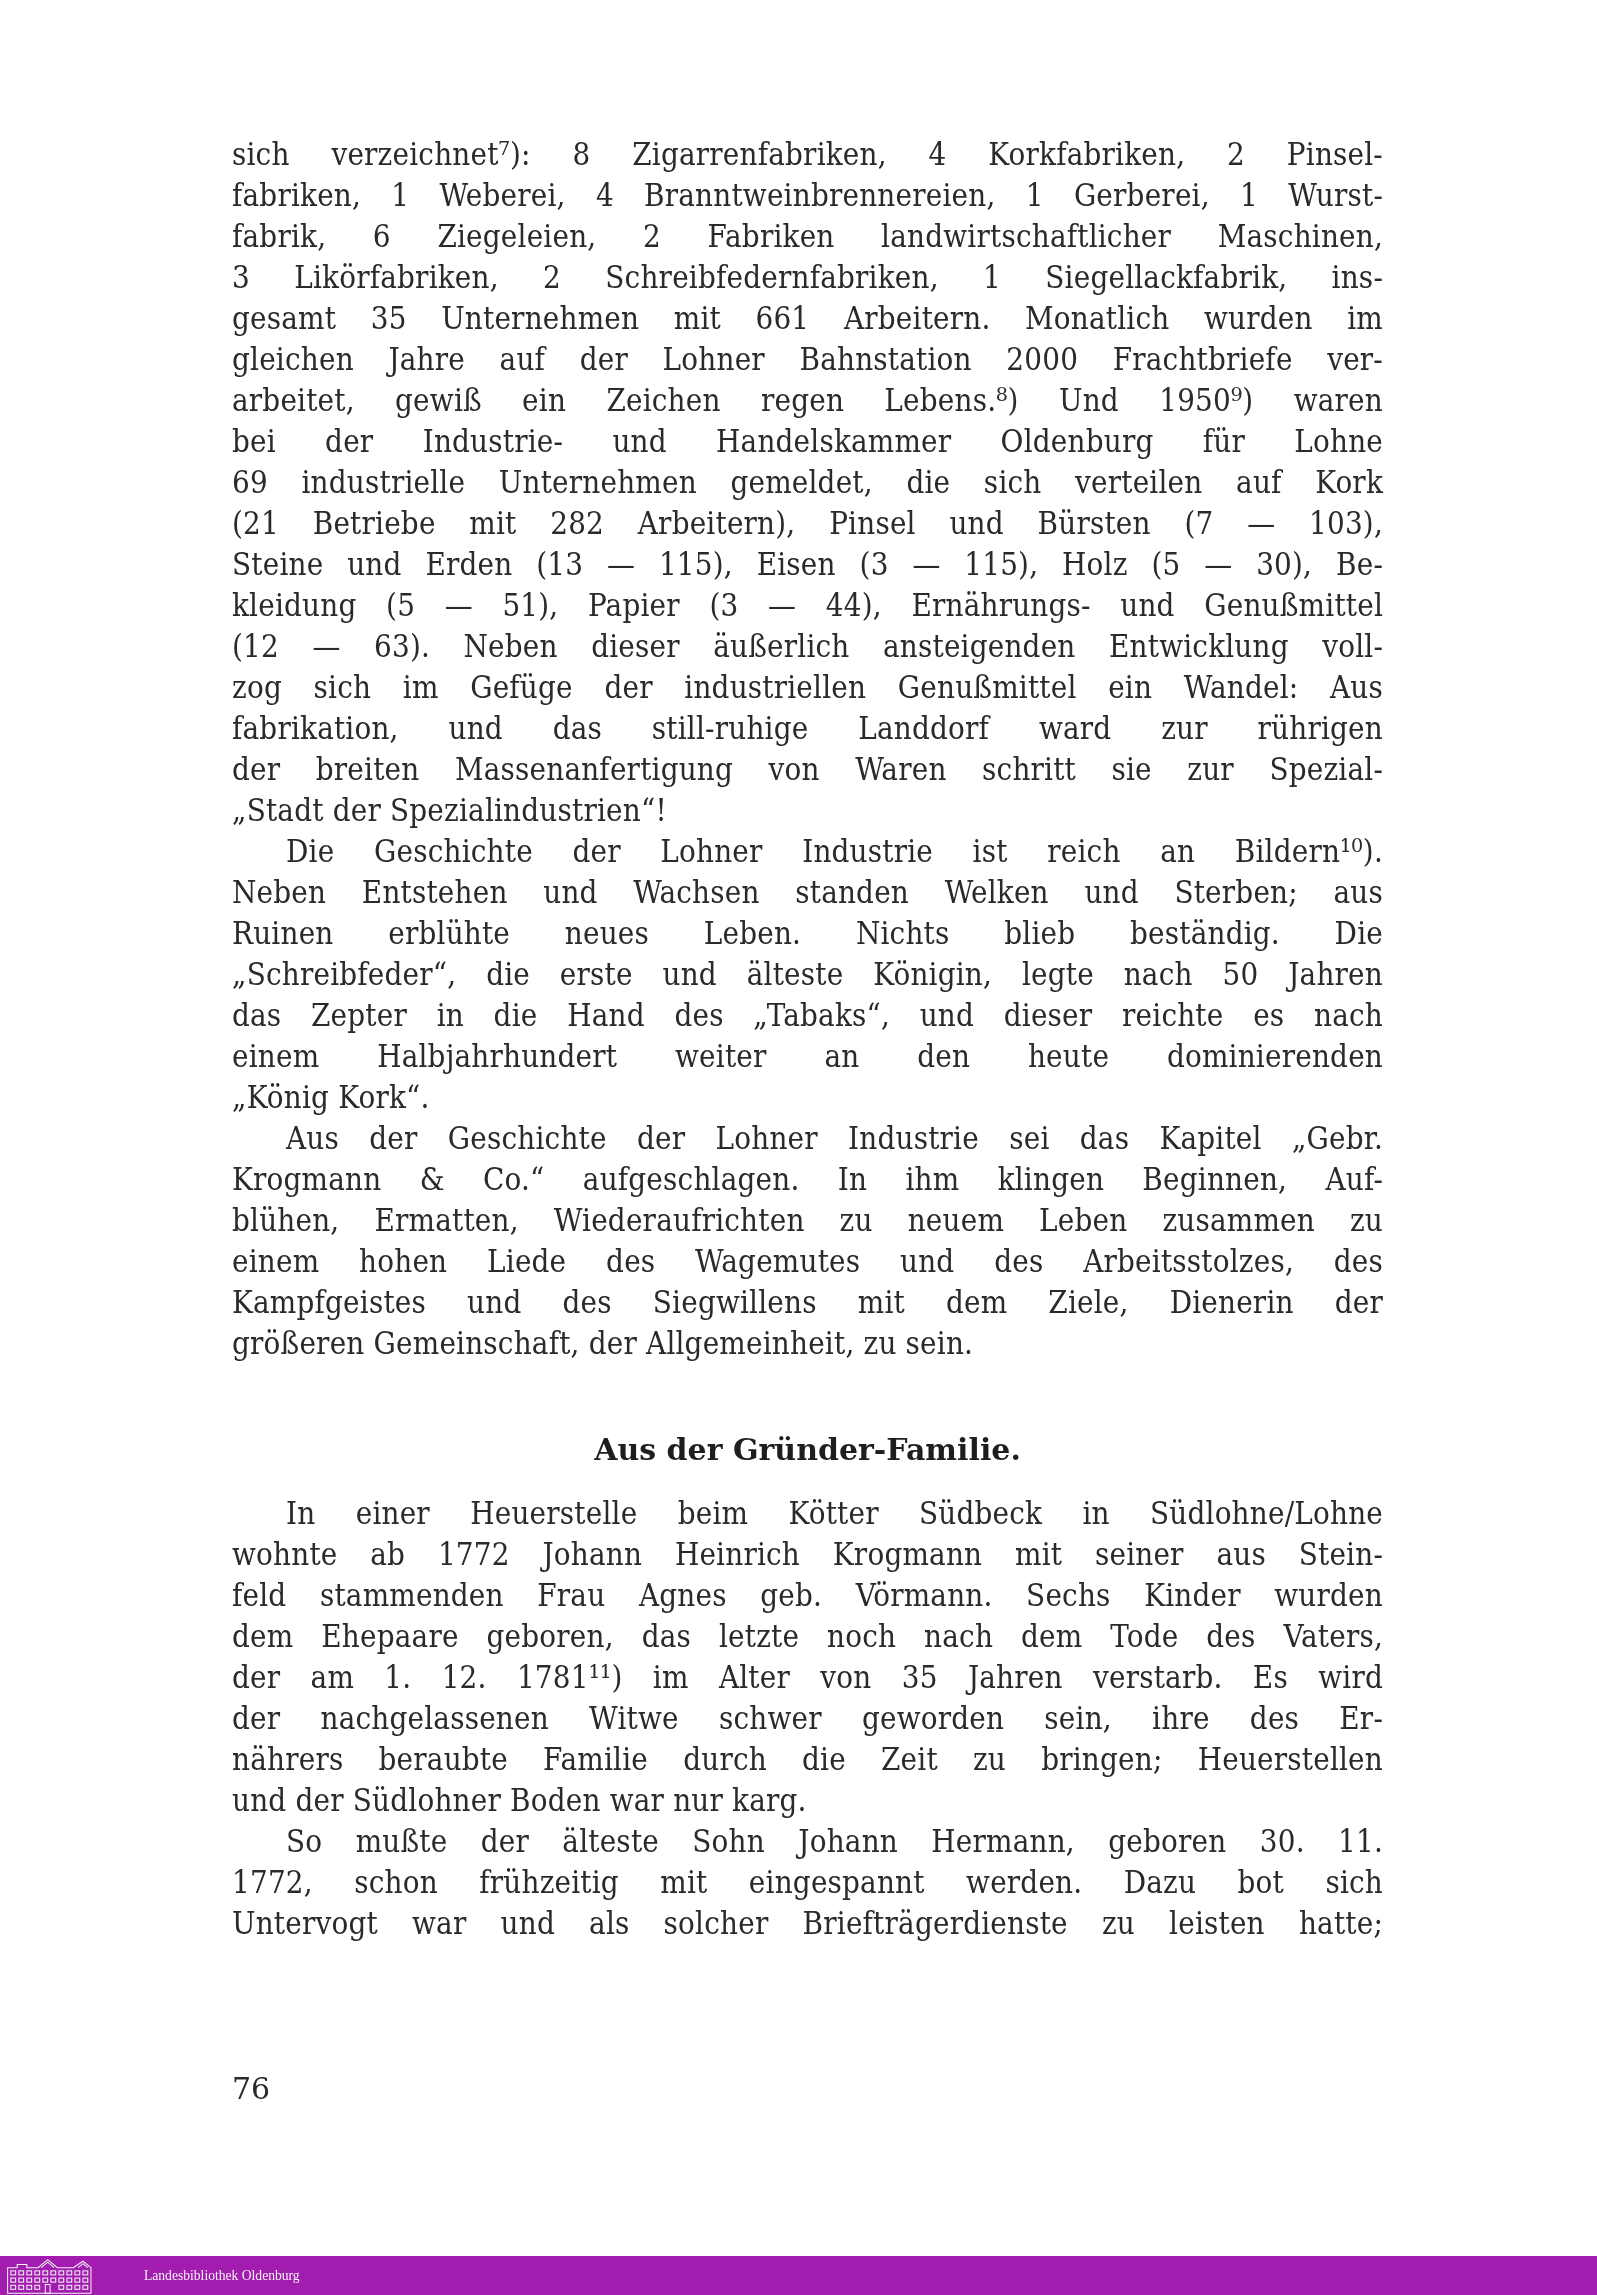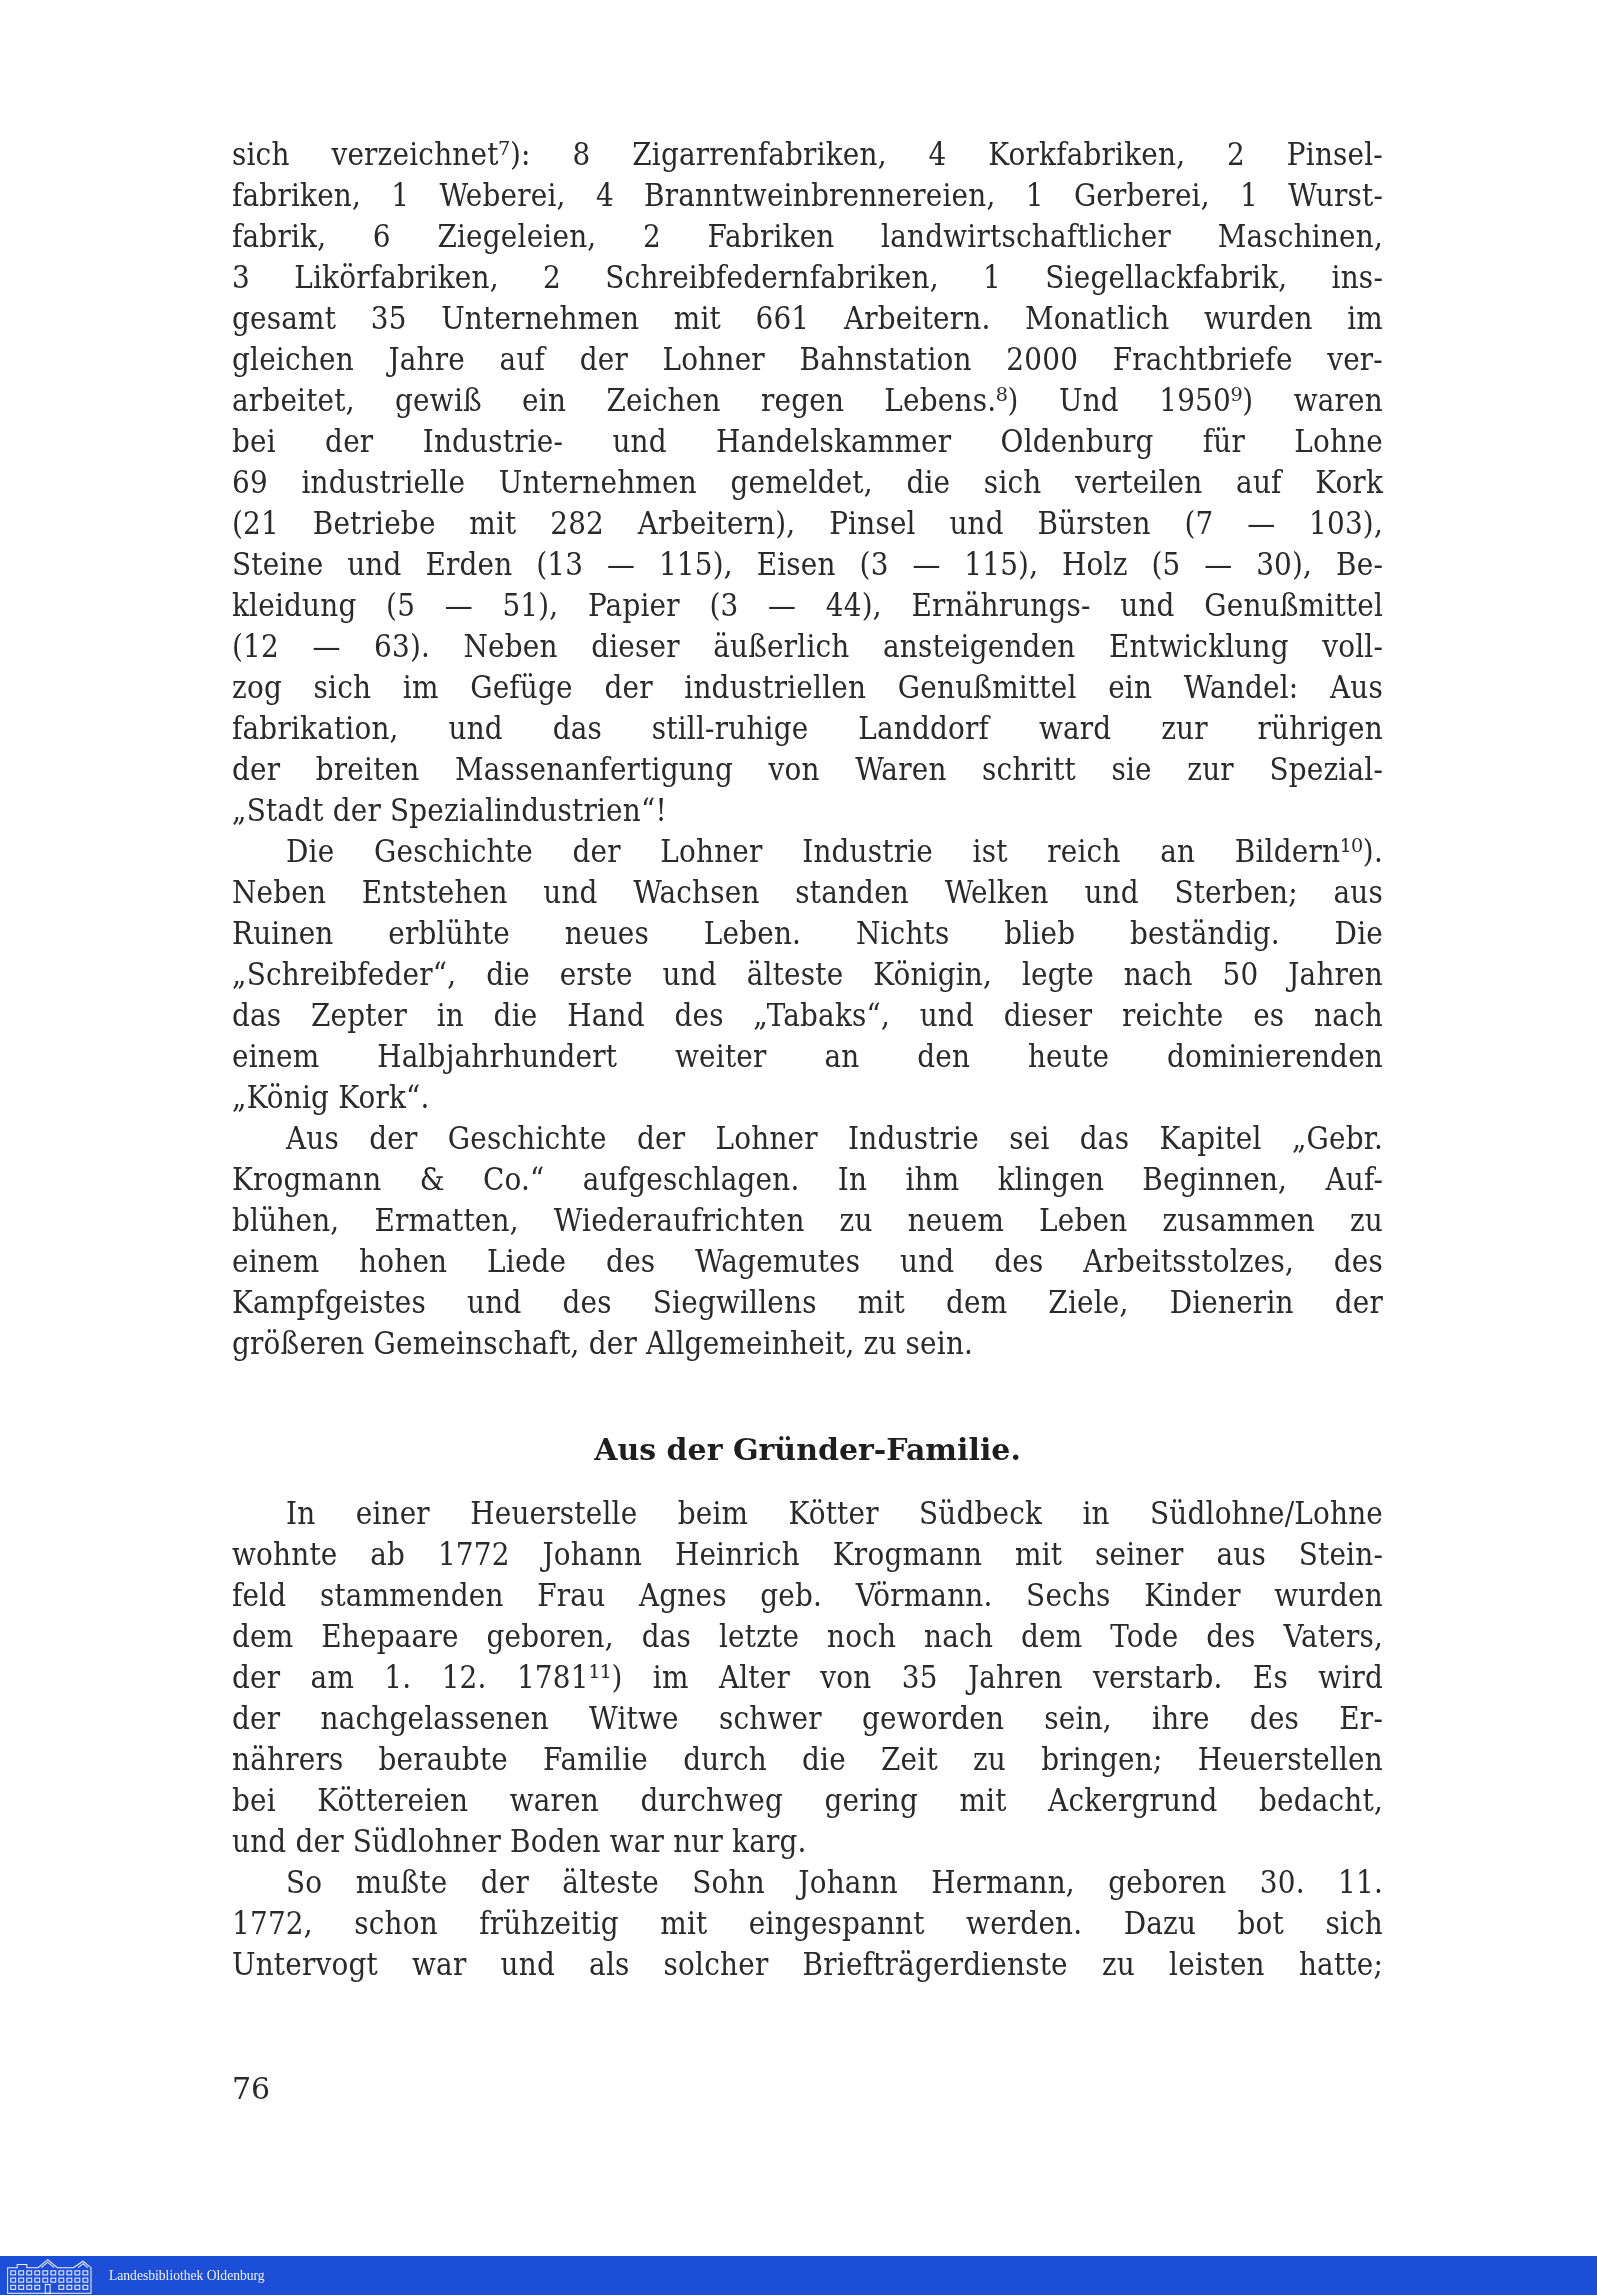--- a/index.html
+++ b/index.html
@@ -24,21 +24,21 @@
     position: absolute; left: 232px; width: 1151px; top: 1430px;
     text-align: center; font-weight: bold; font-size: 30px; line-height: 40px;
     color: #1e1e1e;
   }
   .section2 { position: absolute; left: 232px; top: 1493px; width: 1151px; }
   .page-number {
     position: absolute; left: 232px; top: 2071px; font-size: 30px; color: #2a2a2a;
   }
   .footer-bar {
     position: absolute; left: 0; top: 2256px; width: 1598px; height: 40px;
-    background: #1d4ed8; display: flex; align-items: center;
+    background: #a21caf; display: flex; align-items: center; gap: 35px;
   }
   .footer-logo { width: 93px; height: 37px; margin-left: 6.4px; }
   .footer-text {
     margin-left: 9.6px; color: #f4f4f4; font-size: 13.6px;
     font-family: "Liberation Serif", serif;
   }
 </style>
 </head>
 <body>
 
@@ -85,21 +85,20 @@
 
 <div class="section2">
   <div>
     <span class="line indent">In einer Heuerstelle beim Kötter Südbeck in Südlohne/Lohne</span>
     <span class="line">wohnte ab 1772 Johann Heinrich Krogmann mit seiner aus Stein-</span>
     <span class="line">feld stammenden Frau Agnes geb. Vörmann. Sechs Kinder wurden</span>
     <span class="line">dem Ehepaare geboren, das letzte noch nach dem Tode des Vaters,</span>
     <span class="line">der am 1. 12. 1781¹¹) im Alter von 35 Jahren verstarb. Es wird</span>
     <span class="line">der nachgelassenen Witwe schwer geworden sein, ihre des Er-</span>
     <span class="line">nährers beraubte Familie durch die Zeit zu bringen; Heuerstellen</span>
-    <span class="line">bei Köttereien waren durchweg gering mit Ackergrund bedacht,</span>
     <span class="line last">und der Südlohner Boden war nur karg.</span>
   </div>
   <div>
     <span class="line indent">So mußte der älteste Sohn Johann Hermann, geboren 30. 11.</span>
     <span class="line">1772, schon frühzeitig mit eingespannt werden. Dazu bot sich</span>
     <span class="line">Untervogt war und als solcher Briefträgerdienste zu leisten hatte;</span>
   </div>
 </div>
 
 <div class="page-number">76</div>

